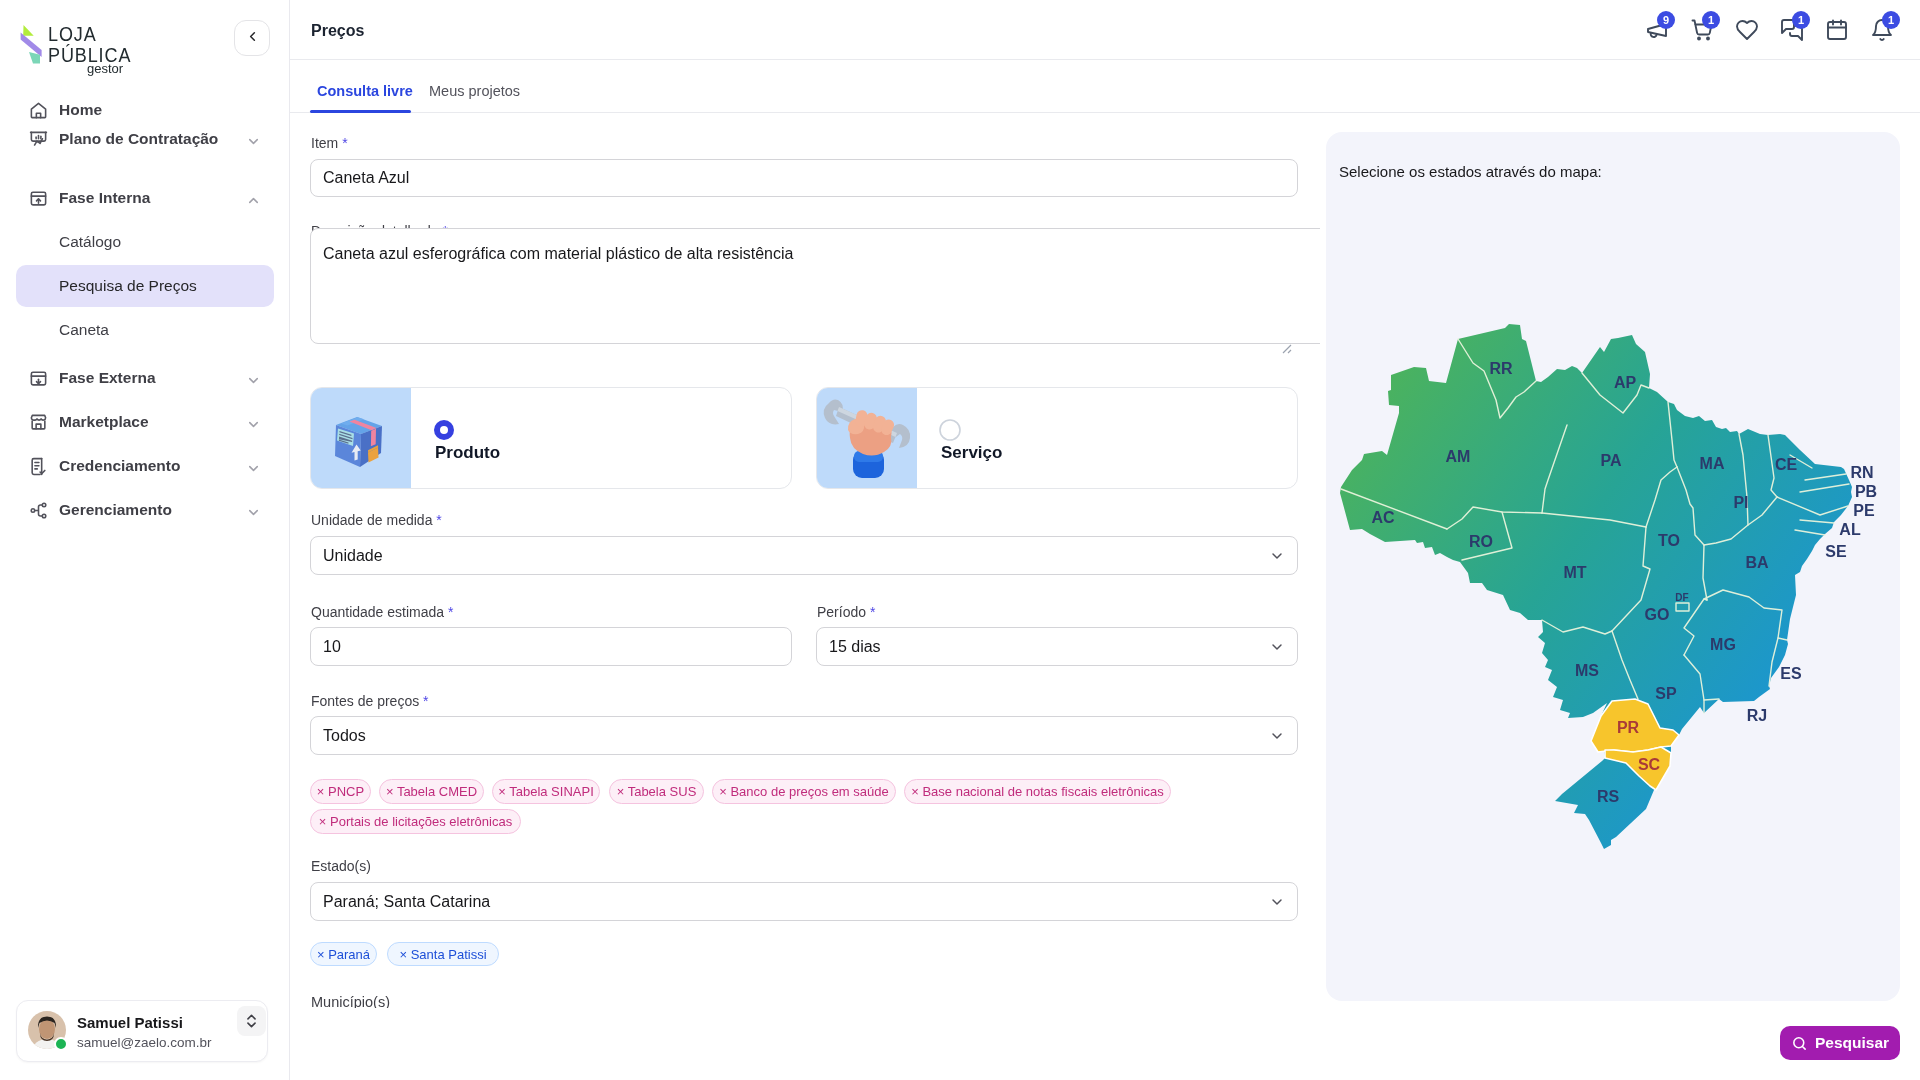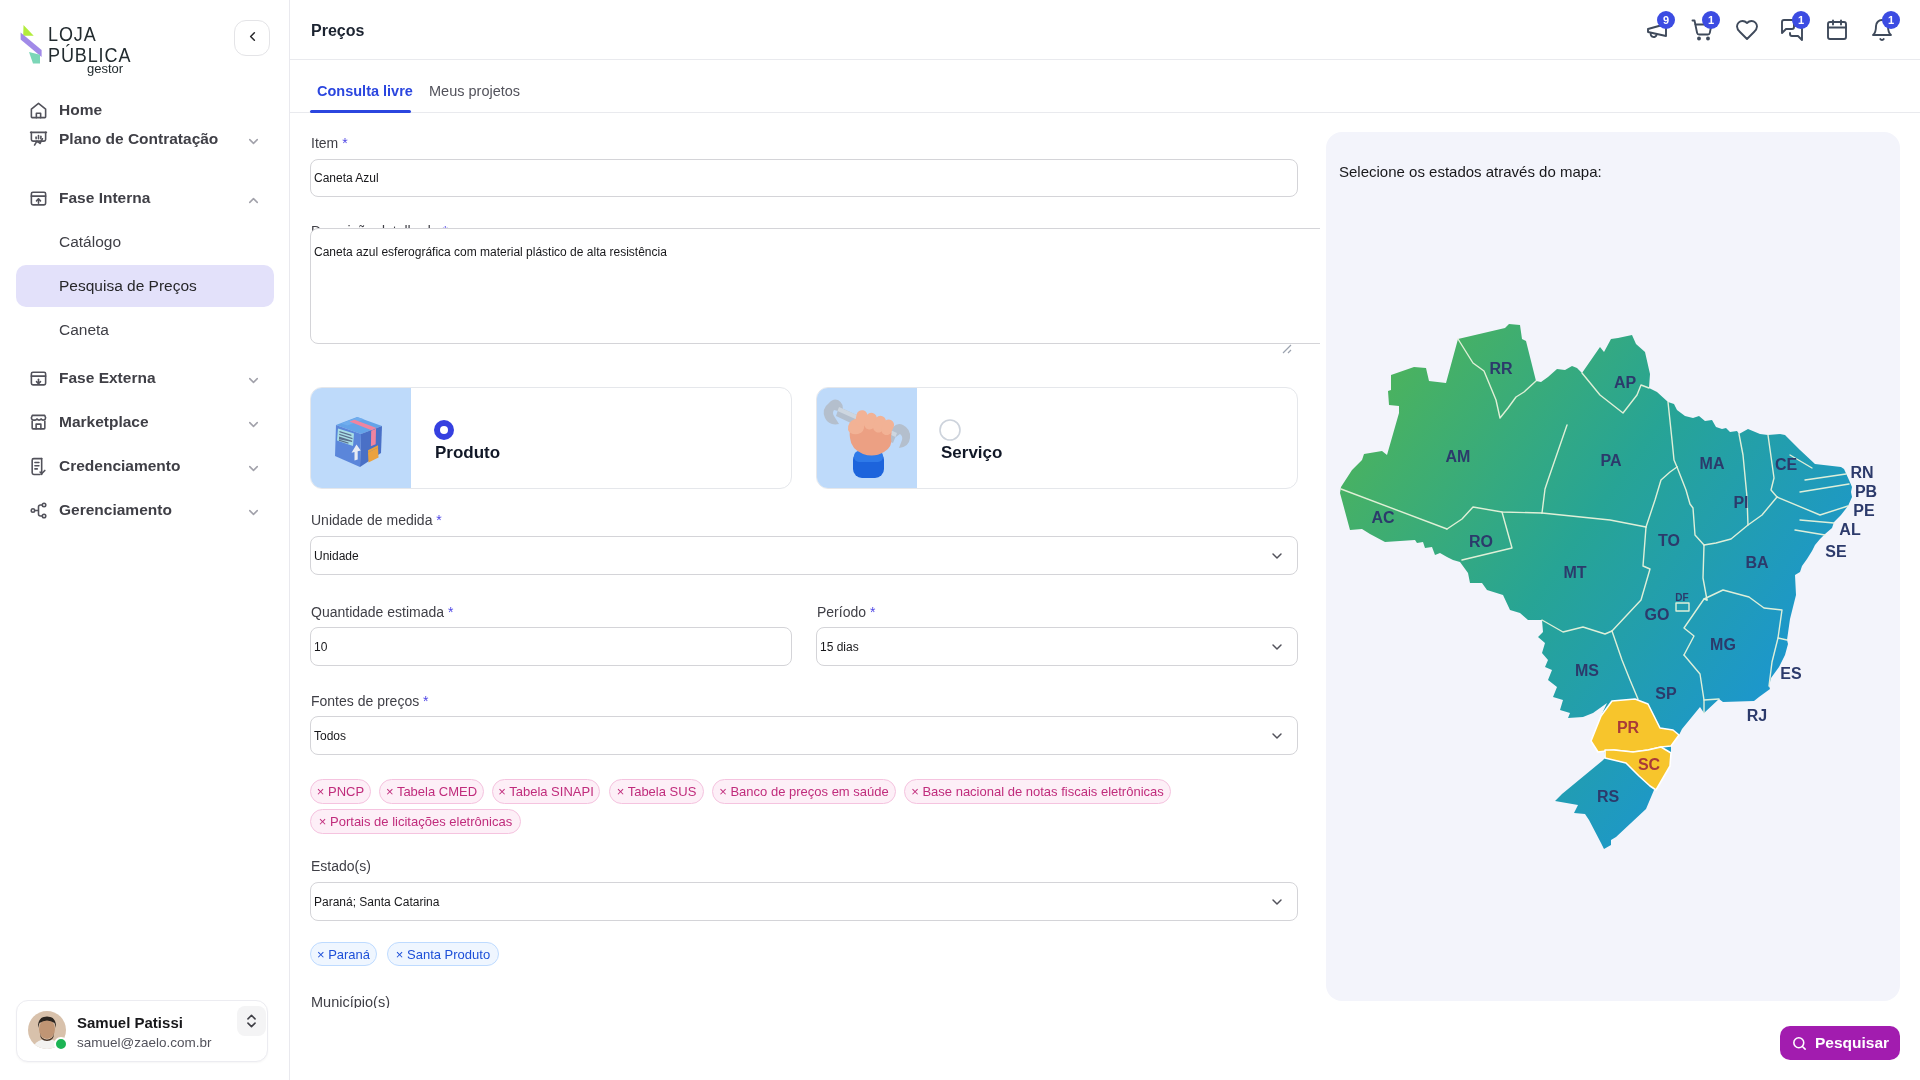--- a/index.html
+++ b/index.html
@@ -33,21 +33,21 @@
 
   
   .tab1 { position:absolute; left:317px; top:83px; font-size:14.5px; font-weight:700; color:#2b46df; }
   .tab2 { position:absolute; left:429px; top:83px; font-size:14.5px; font-weight:500; color:#52525b; }
   #tabline { position:absolute; left:310px; top:110px; width:101px; height:3px; background:#2b46df; border-radius:2px; }
 
   
   .flabel { position:absolute; font-size:14px; font-weight:500; color:#3f3f46; }
   .flabel .req { color:#4f46e5; }
   .finput { position:absolute; border:1px solid #d4d4d8; border-radius:8px; background:#fff;
-    font-size:12px; color:#18181b; display:flex; align-items:center; padding-left:3px; }
+    font-size:16px; color:#18181b; display:flex; align-items:center; padding-left:12px; }
   .chev { position:absolute; width:16px; height:16px; color:#52525b; }
   .chip { position:absolute; height:25px; border-radius:13px; font-size:13px; display:flex;
     align-items:center; justify-content:center; }
   .chip.pink { background:#fdeff7; border:1px solid #f5c3df; color:#c02c7c; }
   .chip.blue { background:#eff6ff; border:1px solid #bedbff; color:#1d4fd8; height:24px; font-size:13px; }
 
   .card { position:absolute; top:387px; width:482px; height:102px; border:1px solid #e5e7eb;
     border-radius:12px; background:#fff; }
   .cardimg { position:absolute; left:0; top:0; width:100px; height:100px;
     border-radius:11px 0 0 11px; background:#bedafa; overflow:hidden; }
@@ -331,21 +331,21 @@
   <div class="chip pink" style="left:904px; top:779px; width:267px;text-align:right;">× Base nacional de notas fiscais eletrônicas</div>
   <div class="chip pink" style="left:310px; top:809px; width:211px;">× Portais de licitações eletrônicas</div>
 
   <div class="flabel" style="left:311px; top:858px;">Estado(s)</div>
   <div class="finput" style="left:310px; top:882px; width:988px; height:39px;">Paraná; Santa Catarina</div>
   <svg class="chev" style="left:1269px; top:894px;" viewBox="0 0 24 24" fill="none" stroke="currentColor" stroke-width="2.2" stroke-linecap="round" stroke-linejoin="round">
         <path d="m6 9 6 6 6-6"></path>
       </svg>
 
   <div class="chip blue" style="left:310px; top:942px; width:67px;">× Paraná</div>
-  <div class="chip blue" style="left:387px; top:942px; width:112px;">× Santa Produto</div>
+  <div class="chip blue" style="left:387px; top:942px; width:112px;">× Santa Patissi</div>
 
   <div class="flabel" style="left:311px; top:994px; font-size:14.5px;">Município(s)</div>
 </div>
 </div>
 
 <div id="mappanel"></div>
 <div id="maptitle">Selecione os estados através do mapa:</div>
 
 <svg class="abs" style="left:1326px; top:132px;" width="574" height="869" viewBox="1326 132 574 869">
   <defs>

